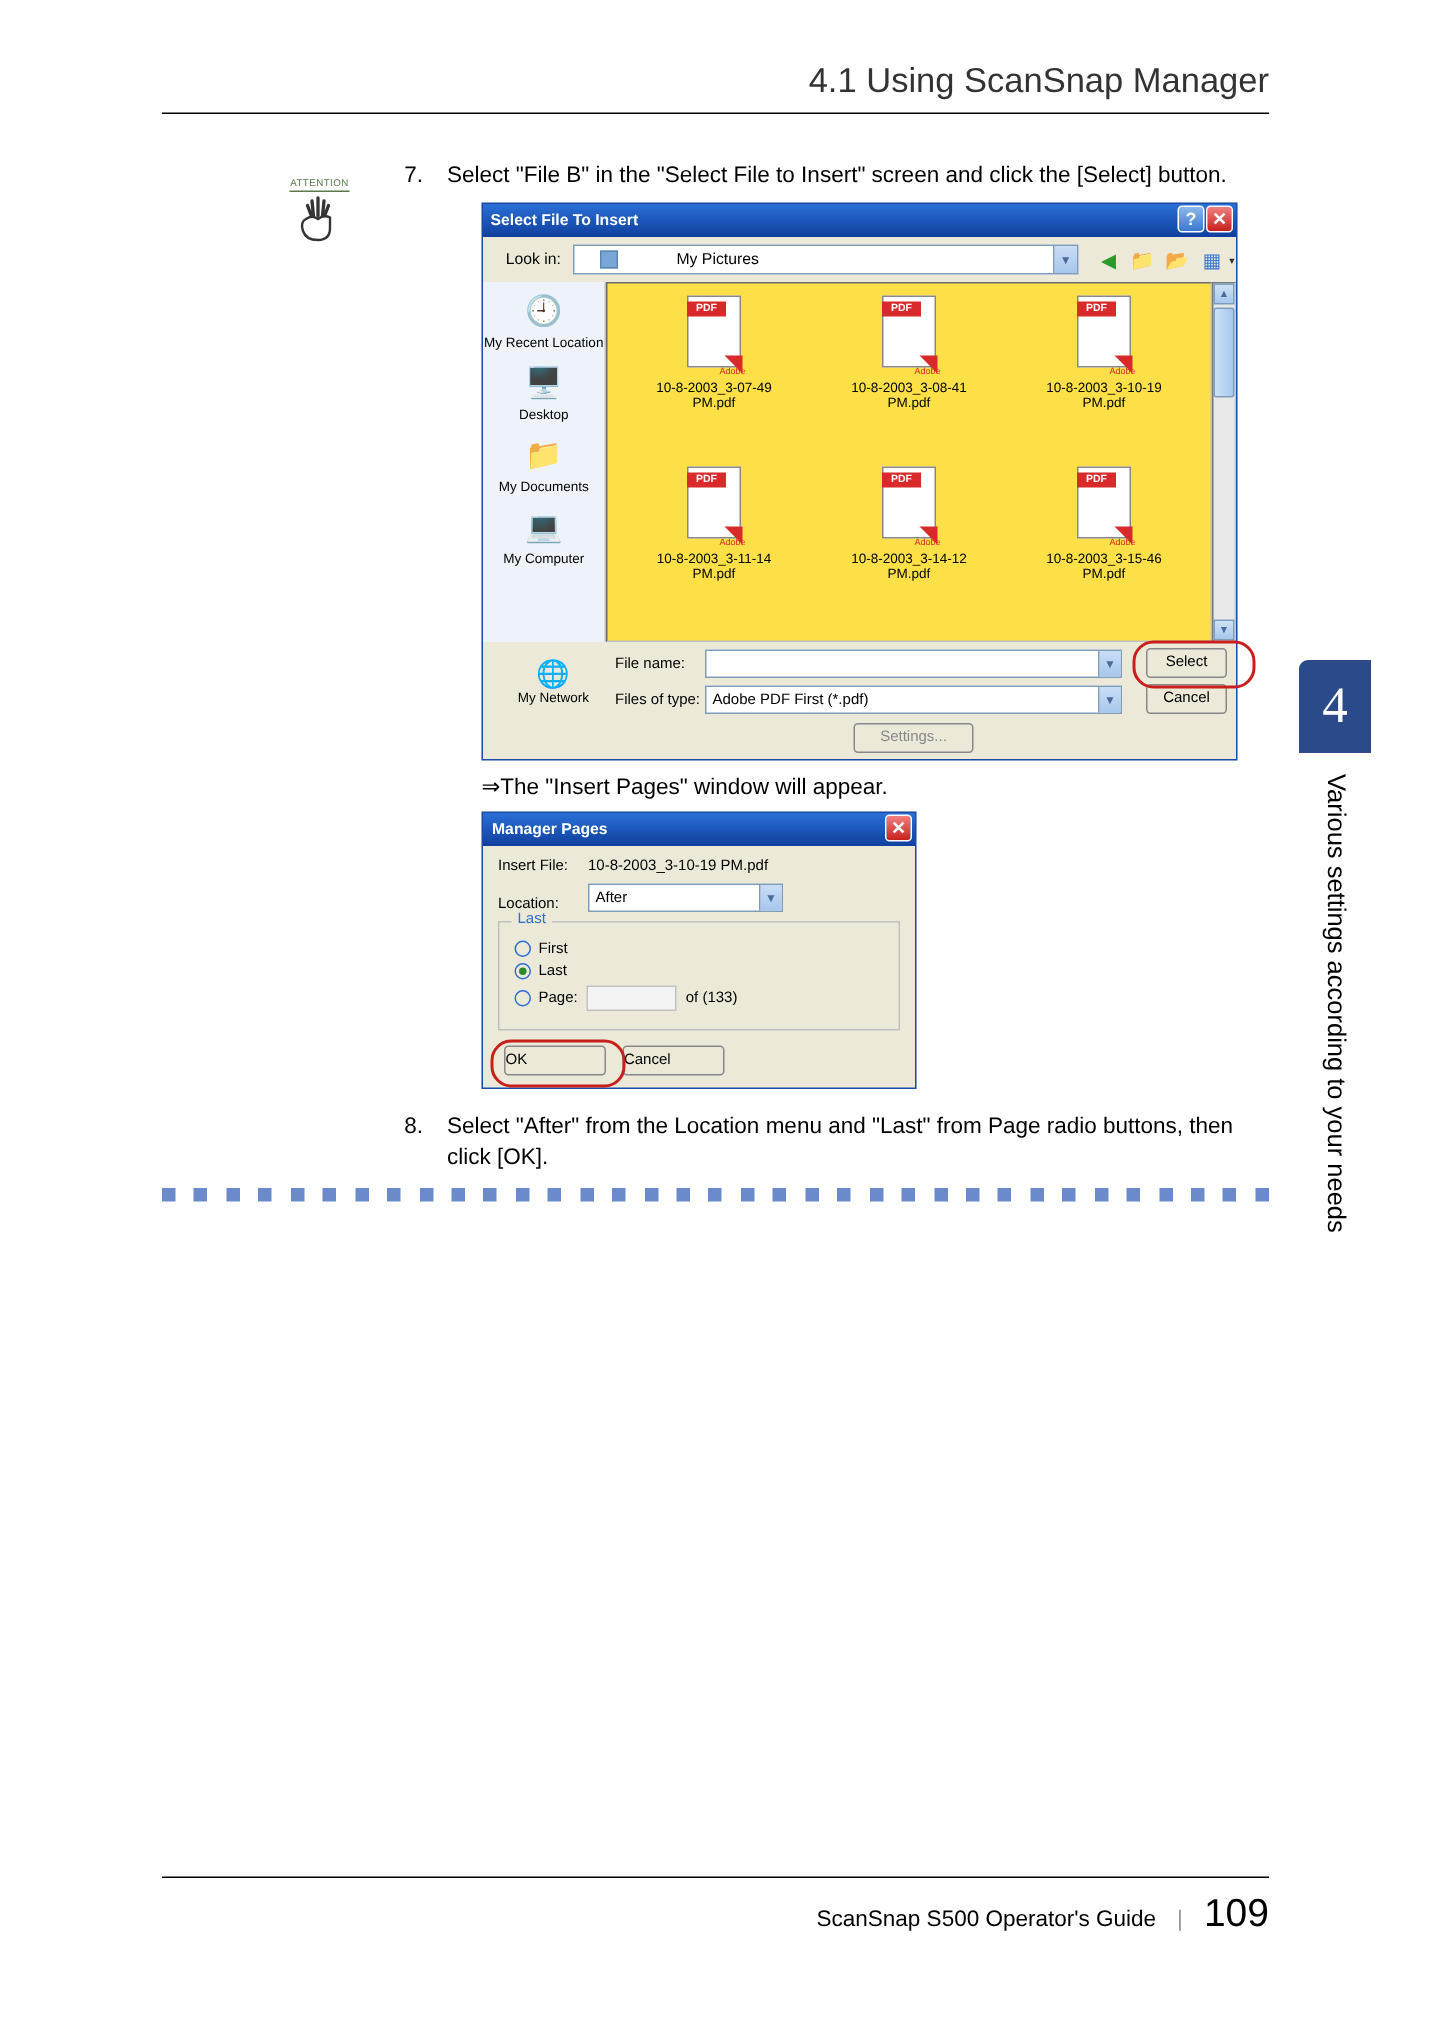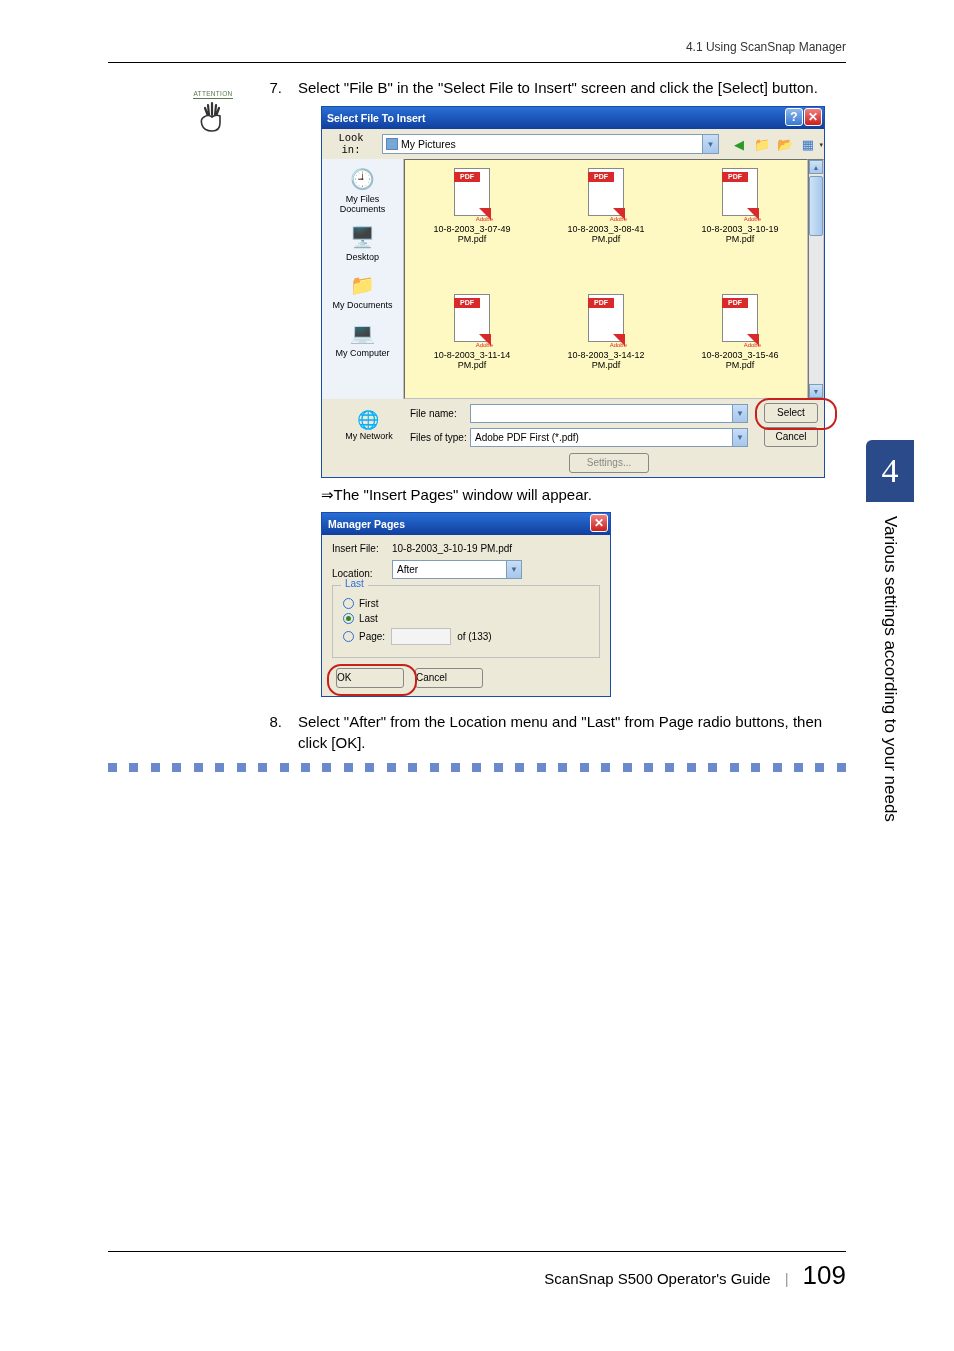--- a/index.html
+++ b/index.html
@@ -12,25 +12,25 @@
     color: #000;
   }
   .page {
     position: absolute;
     left: 108px;
     top: 40px;
     width: 738px;
   }
   .section-header {
     text-align: right;
-    font-size: 12px;
+    font-size: 23px;
     color: #333;
     padding-bottom: 8px;
     border-bottom: 1px solid #000;
-    margin-bottom: 14px;
+    margin-bottom: 30px;
   }
   .attention-icon {
     position: absolute;
     left: 60px;
     top: 5px;
     width: 90px;
     text-align: center;
   }
   .attention-icon .label {
     font-size: 6.5px;
@@ -87,30 +87,31 @@
   .thelp { background: linear-gradient(to bottom,#8db9ea,#3a78d0); color:#fff; }
   .tclose { background: linear-gradient(to bottom,#f08080,#c8201c); color:#fff; }
   .fd-toolbar {
     height: 30px;
     display: flex;
     align-items: center;
     padding: 2px 6px;
     gap: 4px;
     background: #ece9d8;
   }
-  .fd-toolbar .lbl { width: 50px; text-align: center; padding-right: 4px; font-family: Liberation Mono, monospace; }
+  .fd-toolbar .lbl { width: 50px; text-align: right; padding-right: 4px; }
   .fd-toolbar .combo {
     flex: 1;
     height: 20px;
     background: #fff;
     border: 1px solid #7f9db9;
     display: flex;
     align-items: center;
-    padding-left: 3px;
+    padding-left: 17px;
     position: relative;
+    gap: 36px;
   }
   .fd-toolbar .combo .arrow {
     position: absolute; right: 0; top: 0; width: 16px; height: 18px;
     background: linear-gradient(to bottom,#c9ddf6,#a6c7ec);
     border-left: 1px solid #7f9db9;
     display:flex; align-items:center; justify-content:center;
     color:#4a6a9a; font-size:8px;
   }
   .fd-toolbar .tb-icons { display:flex; gap:3px; margin-left:6px; }
   .tb-ico { width:20px; height:20px; display:flex; align-items:center; justify-content:center; font-size:13px; }
@@ -126,27 +127,27 @@
     background: #eef3fa;
     border-right: 1px solid #c0c0c0;
     display: flex; flex-direction: column; align-items:center;
     padding-top: 6px;
   }
   .place { display:flex; flex-direction:column; align-items:center; margin-bottom:8px; font-size:9px; text-align:center; line-height:1.1; }
   .place .pico { width:28px; height:28px; display:flex; align-items:center; justify-content:center; font-size:20px; margin-bottom:2px; }
 
   .fd-files {
     flex: 1;
-    background: #fef9c3;
+    background: #fde047;
     border: 1px inset #c0c0c0;
     padding: 8px 8px;
     display: grid;
     grid-template-columns: repeat(3, 1fr);
     grid-auto-rows: 110px;
-    gap: 16px;
+    gap: 4px;
     overflow: hidden;
     position: relative;
   }
   .fd-scroll { width:16px; background:#e8e8e8; border:1px inset #ccc; position:relative; }
   .fd-scroll .sbtn { width:14px; height:14px; background:linear-gradient(to bottom,#cde3f6,#a6c7ec); border:1px solid #7f9db9; position:absolute; left:0; display:flex; align-items:center; justify-content:center; font-size:7px; color:#4a6a9a;}
   .fd-scroll .sbtn.up { top:0; }
   .fd-scroll .sbtn.dn { bottom:0; }
   .fd-scroll .thumb { position:absolute; left:0; top:16px; width:14px; height:60px; background:linear-gradient(to right,#cde3f6,#a6c7ec); border:1px solid #7f9db9; border-radius:2px;}
 
   .file-item { display:flex; flex-direction:column; align-items:center; font-size:9px; text-align:center; }
@@ -288,21 +289,21 @@
           <div class="tb-ico tb-back">◀</div>
           <div class="tb-ico tb-up">📁</div>
           <div class="tb-ico tb-new">📂</div>
           <div class="tb-ico tb-view">▦</div>
         </div>
       </div>
       <div class="fd-body">
         <div class="fd-places">
           <div class="place">
               <div class="pico">🕘</div>
-              <span>My Files Documents</span>
+              <span>My Recent Location</span>
             </div>
           <div class="place">
               <div class="pico">🖥️</div>
               <span>Desktop</span>
             </div>
           <div class="place">
               <div class="pico">📁</div>
               <span>My Documents</span>
             </div>
           <div class="place">

